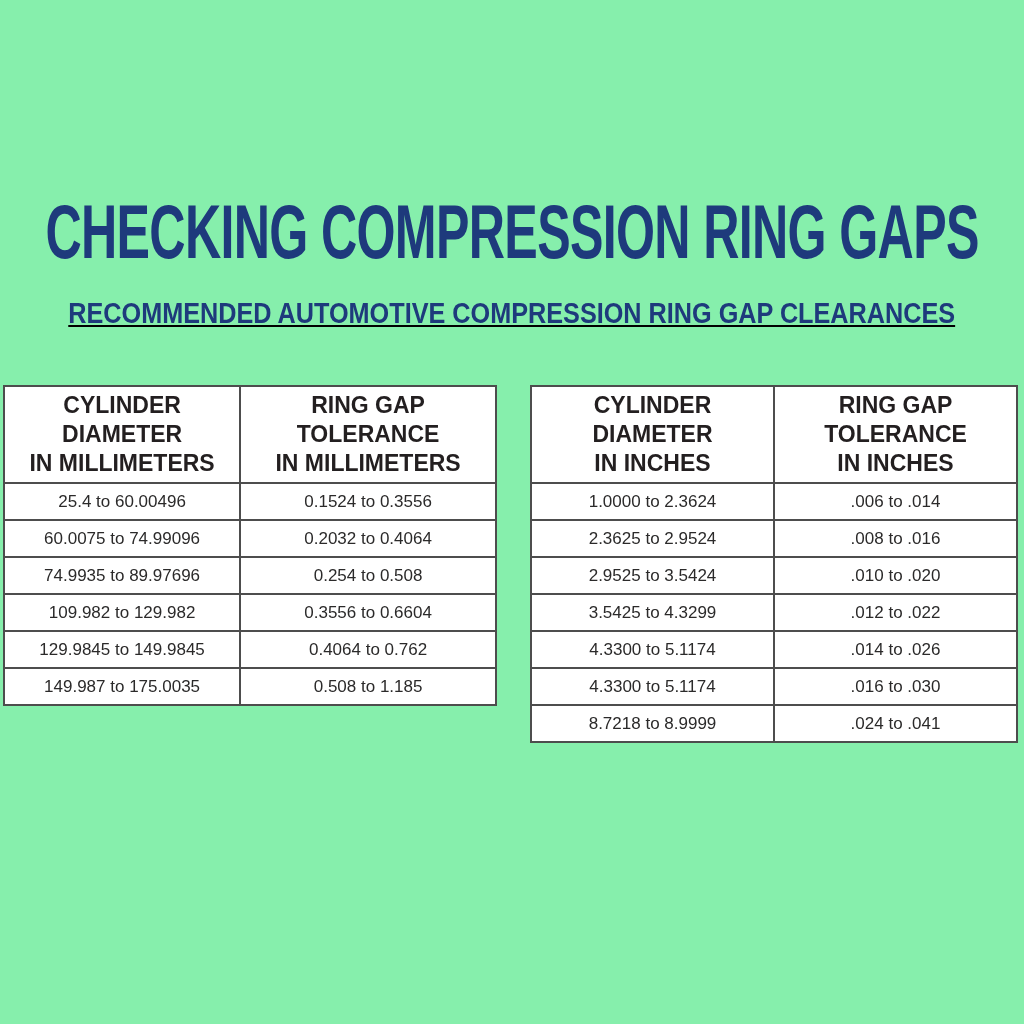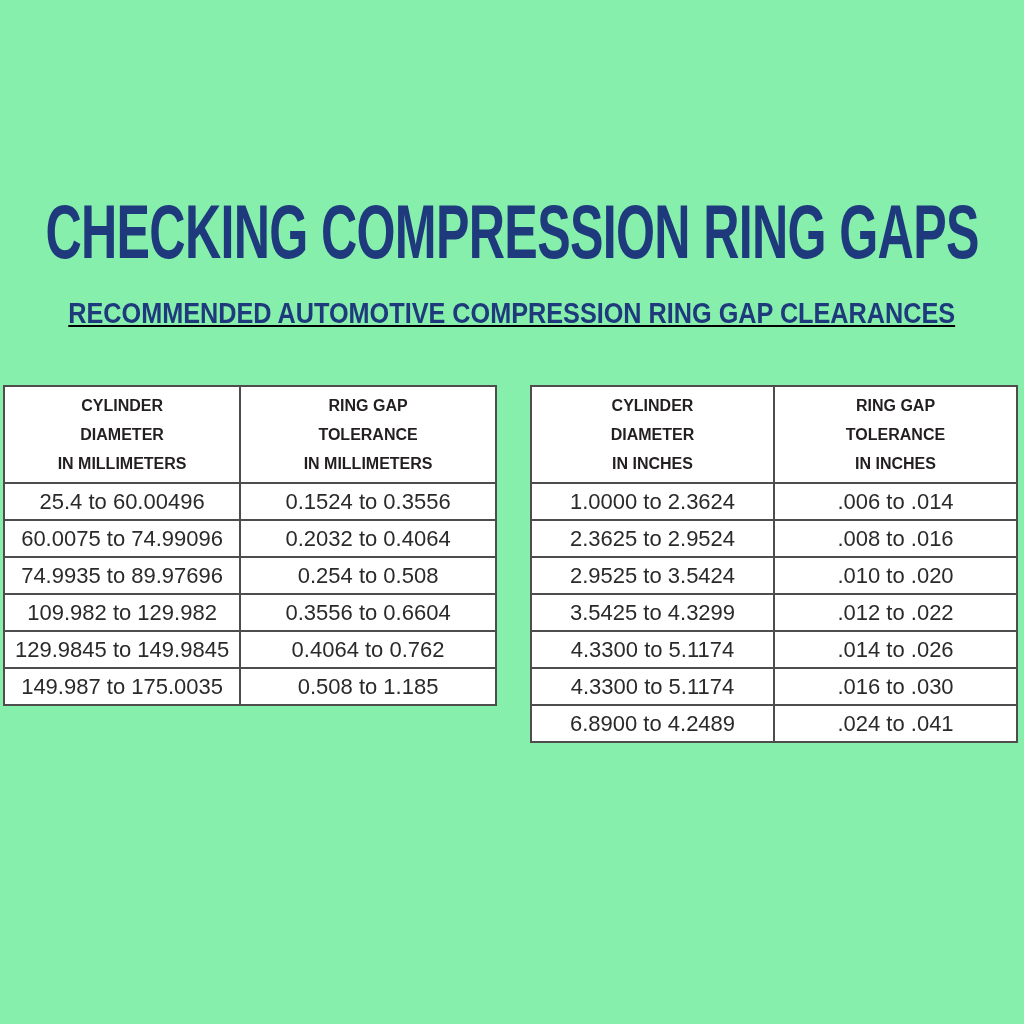--- a/index.html
+++ b/index.html
@@ -71,28 +71,28 @@
   .t-metric col.c2 { width: 52%; }
   .t-inches col.c1 { width: 50%; }
   .t-inches col.c2 { width: 50%; }
   .t th, .t td {
     border: 2px solid #4d4d4d;
     text-align: center;
     vertical-align: middle;
     background: #ffffff;
   }
   .t th {
-    font-size: 16px;
+    font-size: 23px;
     font-weight: bold;
     color: #231f20;
     line-height: 29px;
     padding: 4px 0;
   }
   .t td {
-    font-size: 22px;
+    font-size: 17px;
     font-weight: normal;
     color: #2b2a2a;
     height: 35px;
     padding: 0;
     white-space: nowrap;
   }
 </style>
 </head>
 <body>
 
@@ -193,20 +193,20 @@
         </tr>
         <tr>
           <td>4.3300 to 5.1174</td>
           <td>.014 to .026</td>
         </tr>
         <tr>
           <td>4.3300 to 5.1174</td>
           <td>.016 to .030</td>
         </tr>
         <tr>
-          <td>6.8900 to 4.2489</td>
+          <td>8.7218 to 8.9999</td>
           <td>.024 to .041</td>
         </tr>
       </tbody>
     </table>
 
   </div>
 </div>
 
 </body></html>

